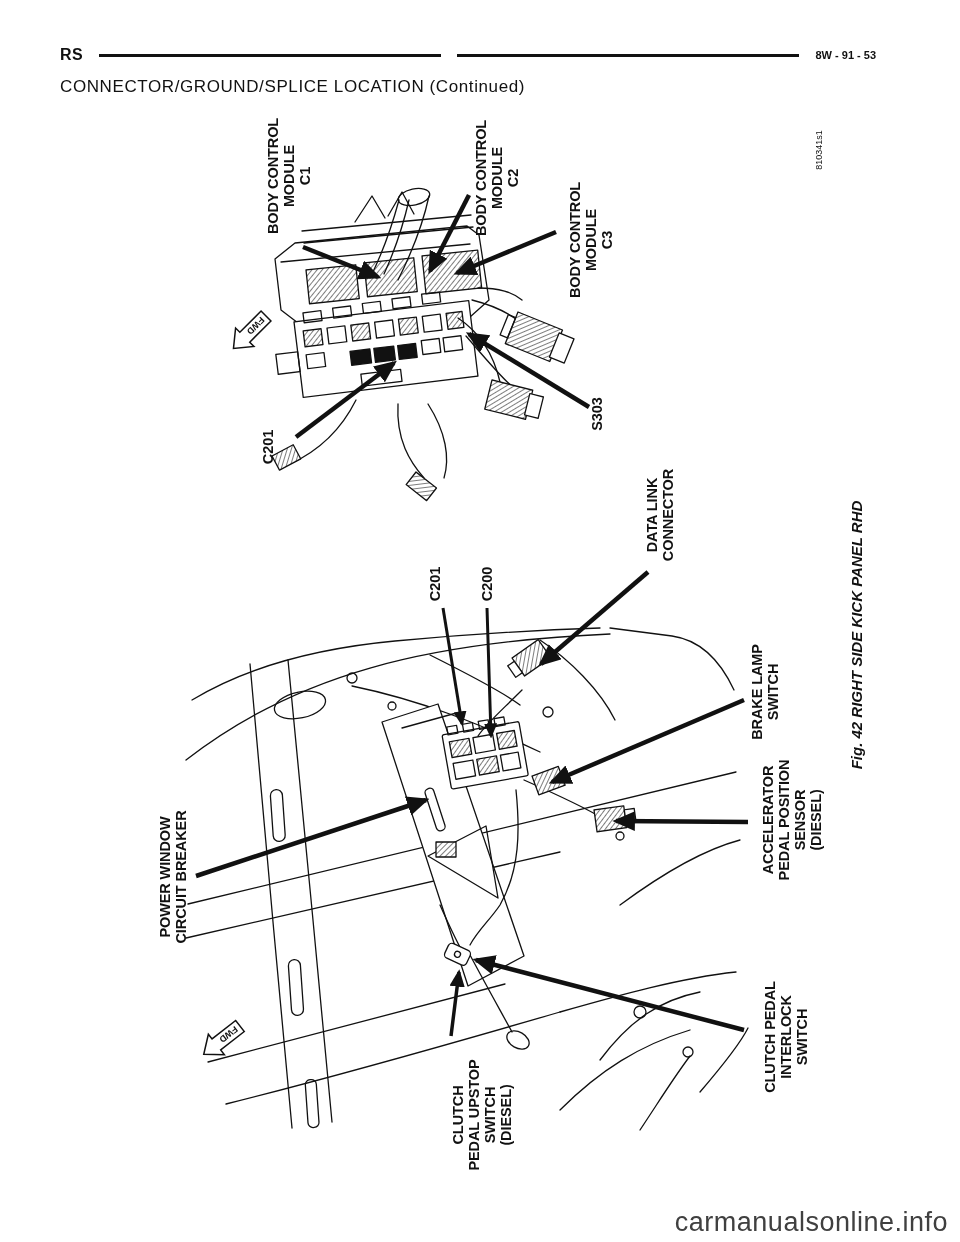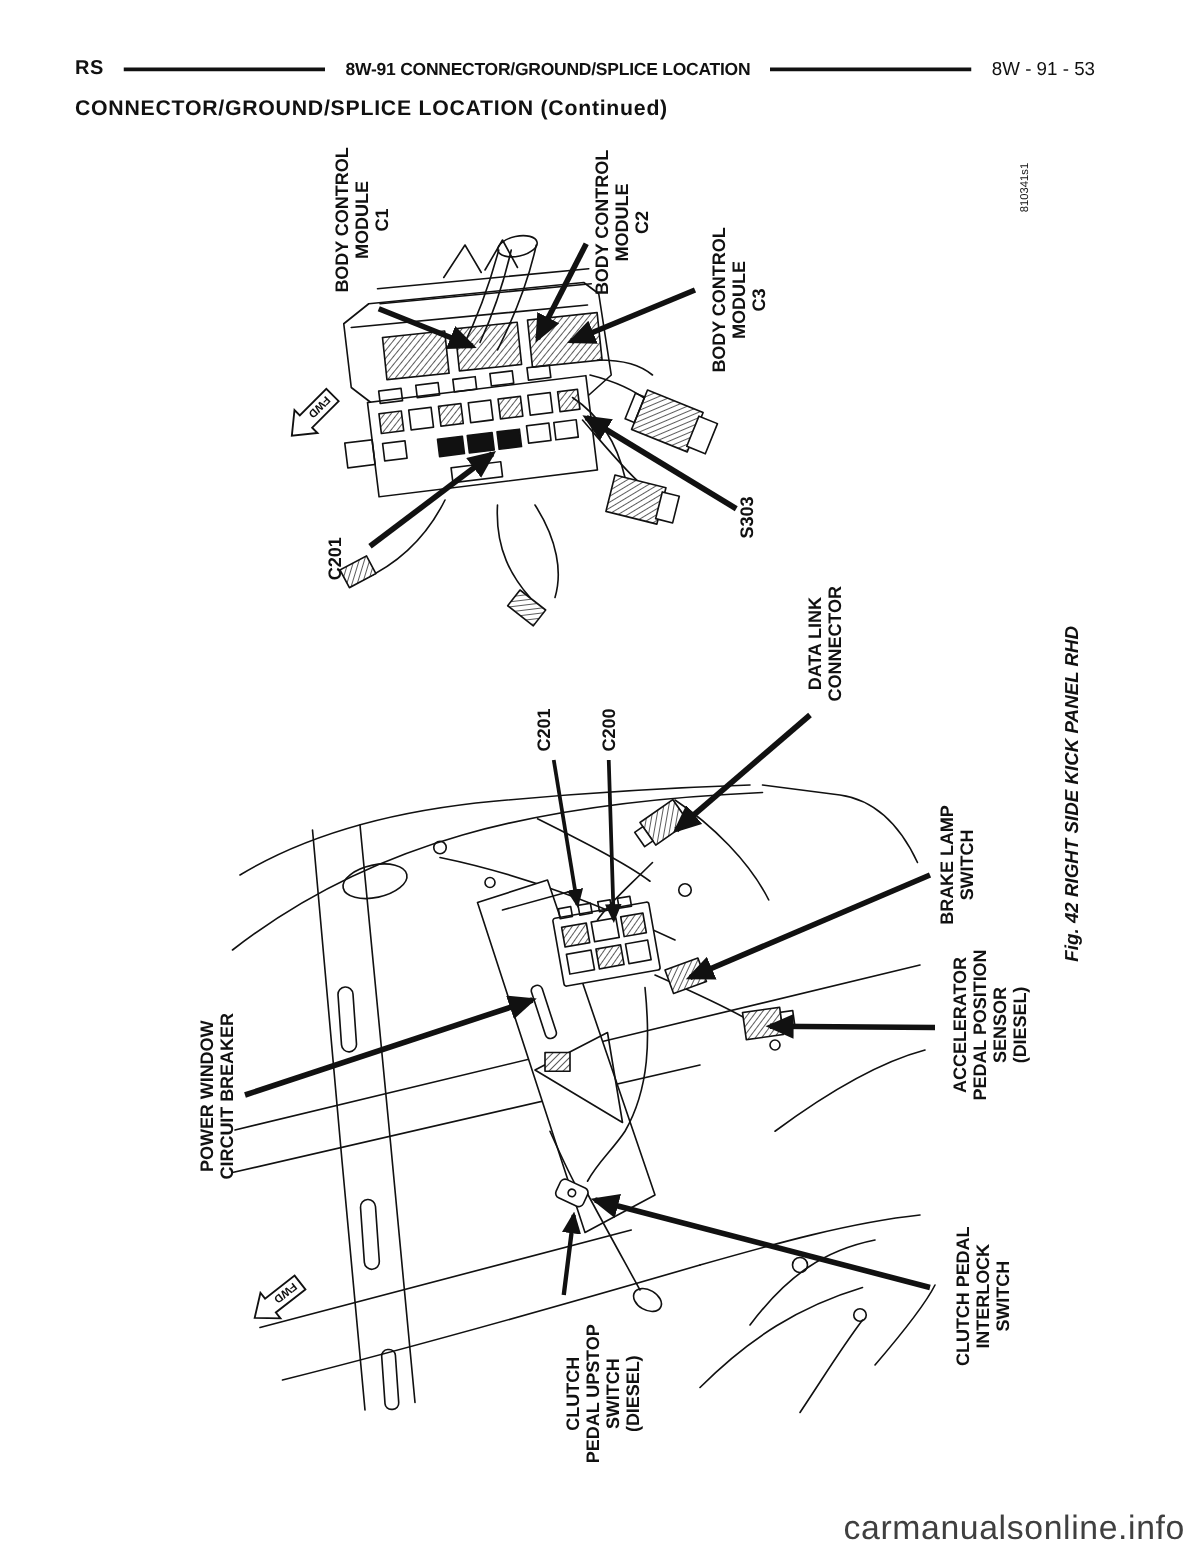--- a/index.html
+++ b/index.html
@@ -1,23 +1,23 @@
 <!DOCTYPE html>
 <html><head>
 <meta charset="utf-8">
 <style>
   html,body{margin:0;padding:0;background:#fff;}
   .page{position:relative;width:960px;height:1242px;background:#ffffff;overflow:hidden;
         font-family:"Liberation Sans",sans-serif;color:#111;}
   .hdr{position:absolute;top:46px;left:60px;right:84px;display:flex;align-items:center;gap:16px;}
   .hdr .code{font-size:16px;font-weight:bold;letter-spacing:.5px;white-space:nowrap;}
   .hdr .title{font-size:14px;font-weight:bold;letter-spacing:-0.2px;white-space:nowrap;}
-  .hdr .pageno{font-size:15px;font-weight:normal;white-space:nowrap;}
+  .hdr .pageno{font-size:11px;font-weight:bold;white-space:nowrap;}
   .rule{flex:1;height:3px;background:#111;min-width:30px;}
-  .subtitle{position:absolute;top:77px;left:60px;font-size:17px;font-weight:bold;letter-spacing:.6px;white-space:nowrap;}
+  .subtitle{position:absolute;top:77px;left:60px;font-size:17px;font-weight:normal;letter-spacing:.6px;white-space:nowrap;}
   svg.art{position:absolute;left:0;top:0;}
   .draw path,.draw line,.draw ellipse,.draw rect,.draw circle,.draw polyline{
     stroke:#111;fill:none;stroke-width:1.3;stroke-linecap:round;stroke-linejoin:round;}
   .draw rect.solid{fill:#111;stroke:#111;}
   .draw .htch{fill:url(#hatch);}
   .draw .wfill{fill:#fff;}
   .arrows line{stroke:#111;}
   .callouts text{font-family:"Liberation Sans",sans-serif;font-size:14.5px;font-weight:bold;
     fill:#111;text-anchor:middle;letter-spacing:-0.1px;}
   text.caption{font-family:"Liberation Sans",sans-serif;font-size:15px;font-weight:bold;font-style:italic;
@@ -28,21 +28,20 @@
     font-family:"Liberation Sans",sans-serif;letter-spacing:.5px;}
 </style>
 </head>
 <body>
 
 <div class="page">
 
   <div class="hdr">
     <span class="code">RS</span>
     <span class="rule"></span>
-    <span class="title">8W-91  CONNECTOR/GROUND/SPLICE LOCATION</span>
     <span class="rule"></span>
     <span class="pageno">8W - 91 - 53</span>
   </div>
   <div class="subtitle">CONNECTOR/GROUND/SPLICE LOCATION (Continued)</div>
 
   <svg class="art" width="960" height="1242" viewBox="0 0 960 1242">
     <defs>
       <marker id="ah" markerWidth="5" markerHeight="4.4" refX="4.2" refY="2.2" orient="auto" markerUnits="strokeWidth">
         <path d="M0,0 L5,2.2 L0,4.4 Z" fill="#111"></path>
       </marker>

